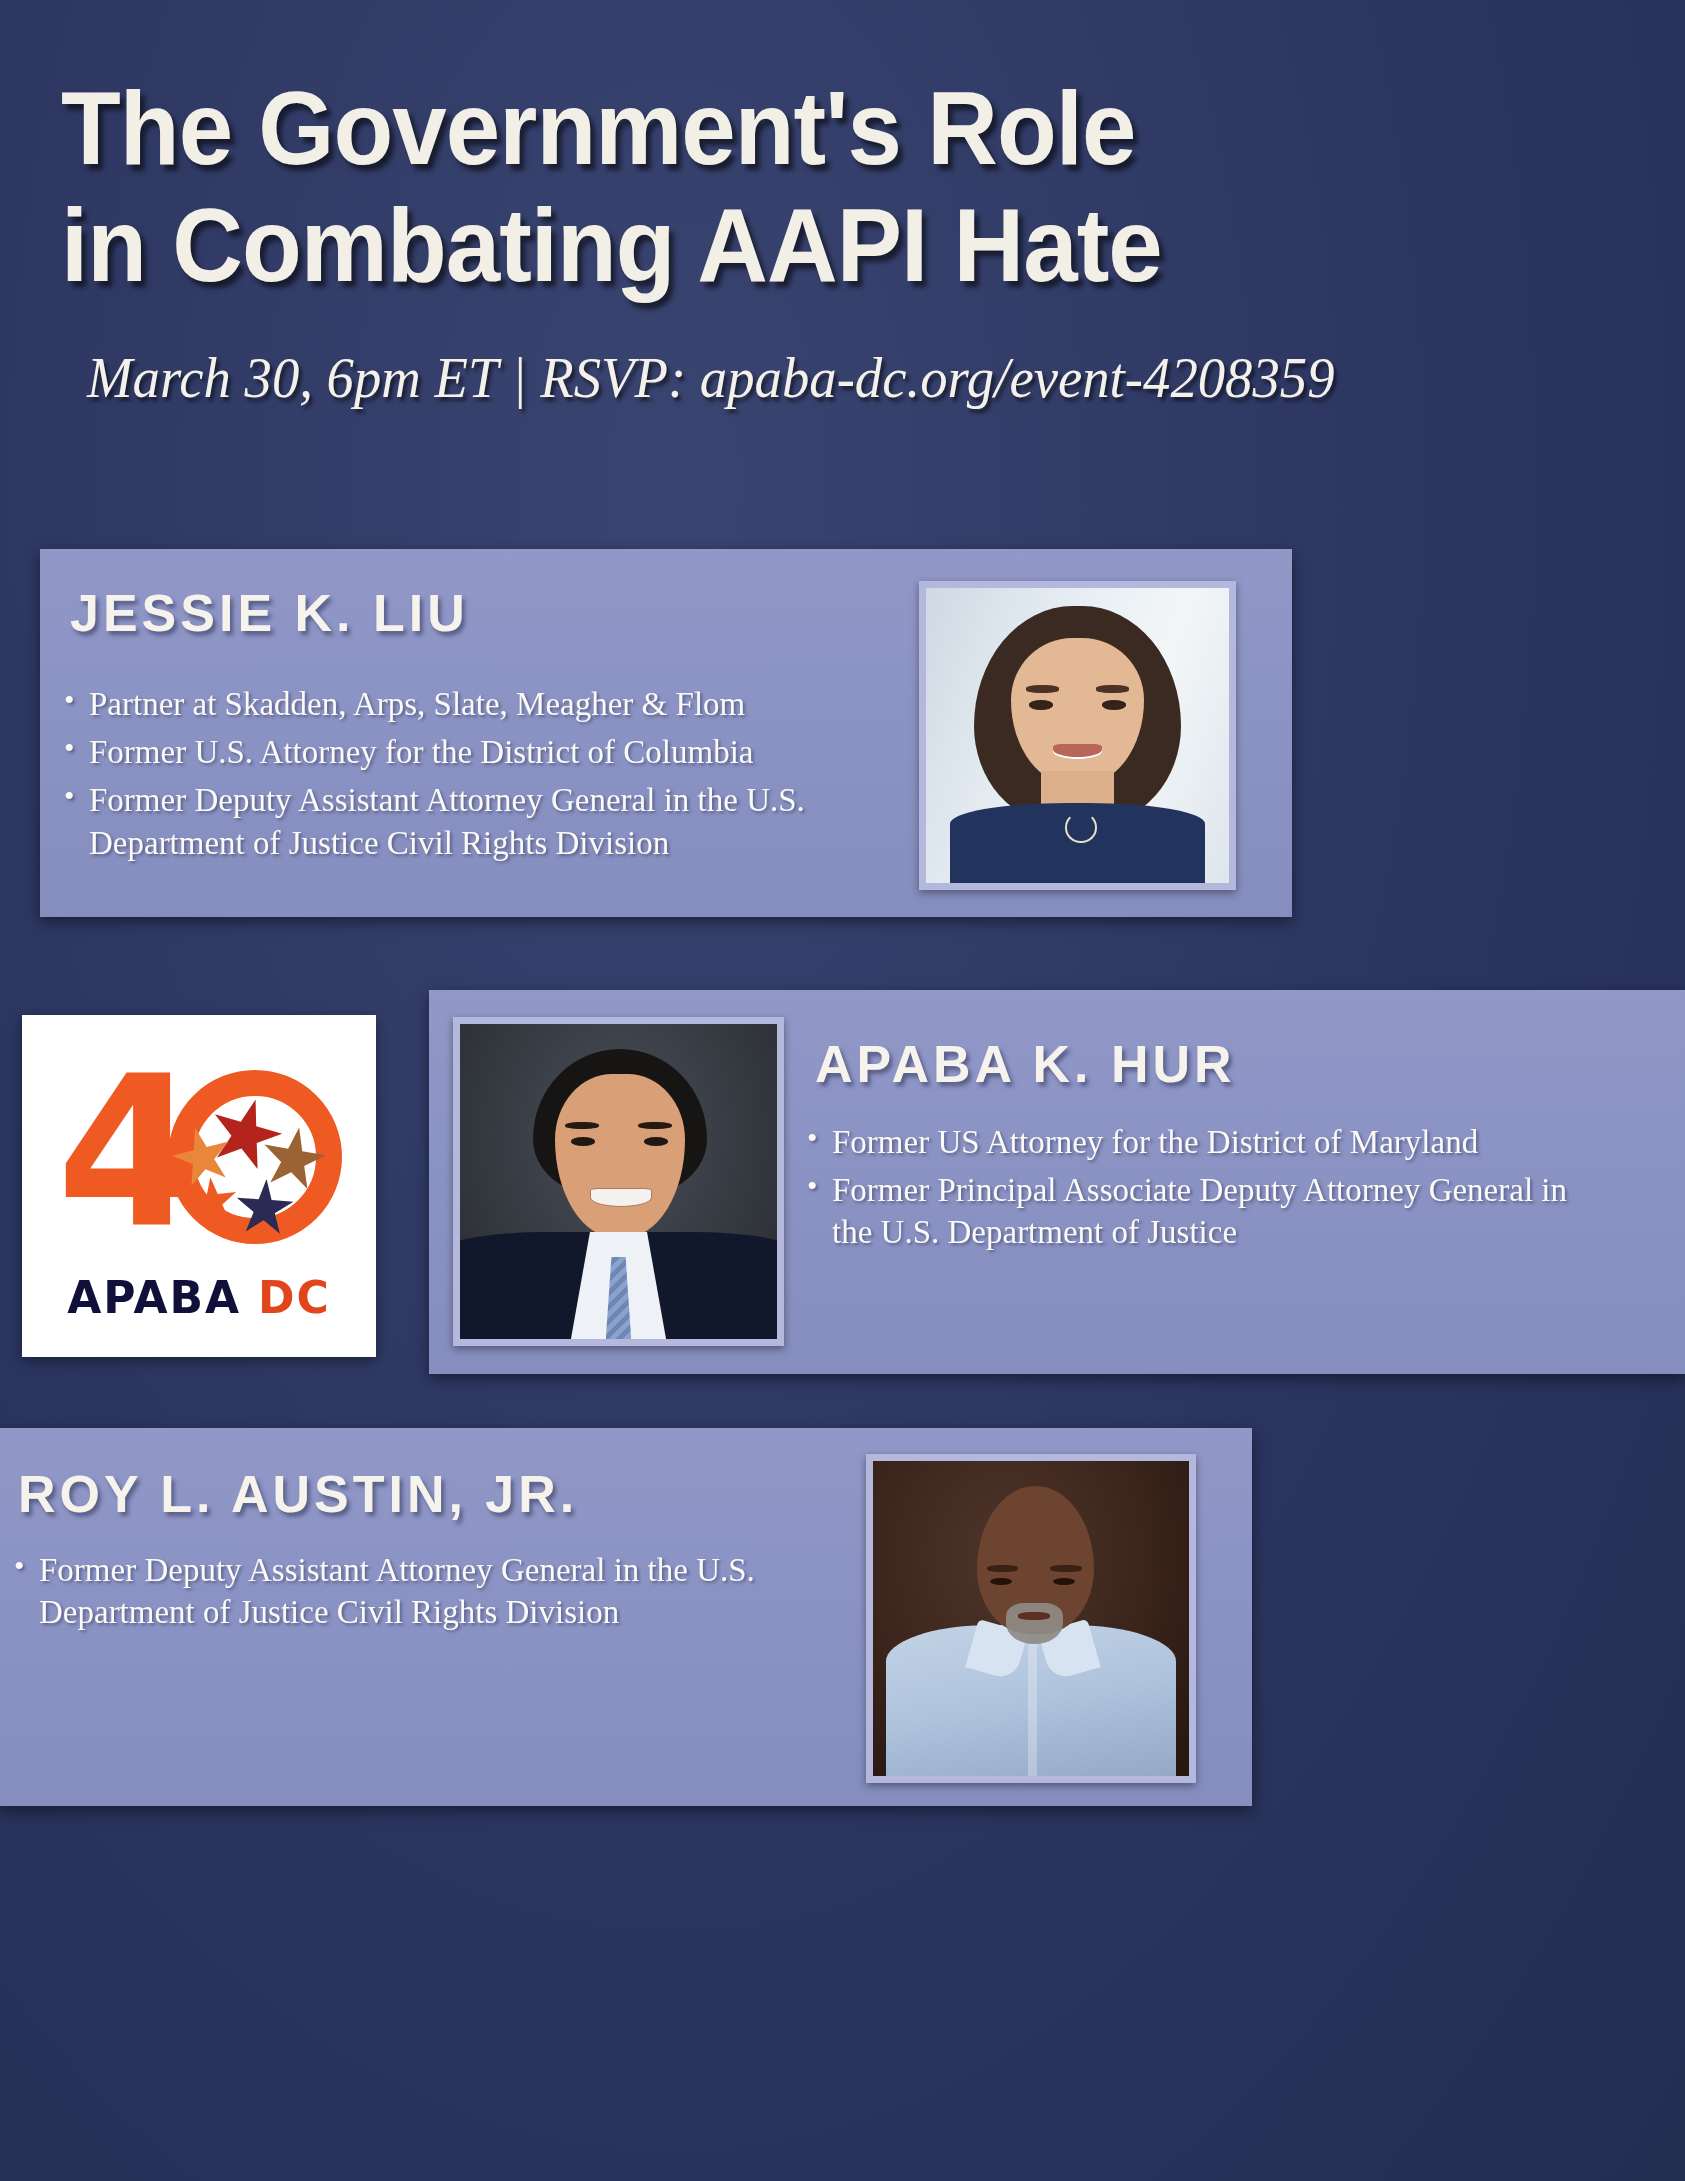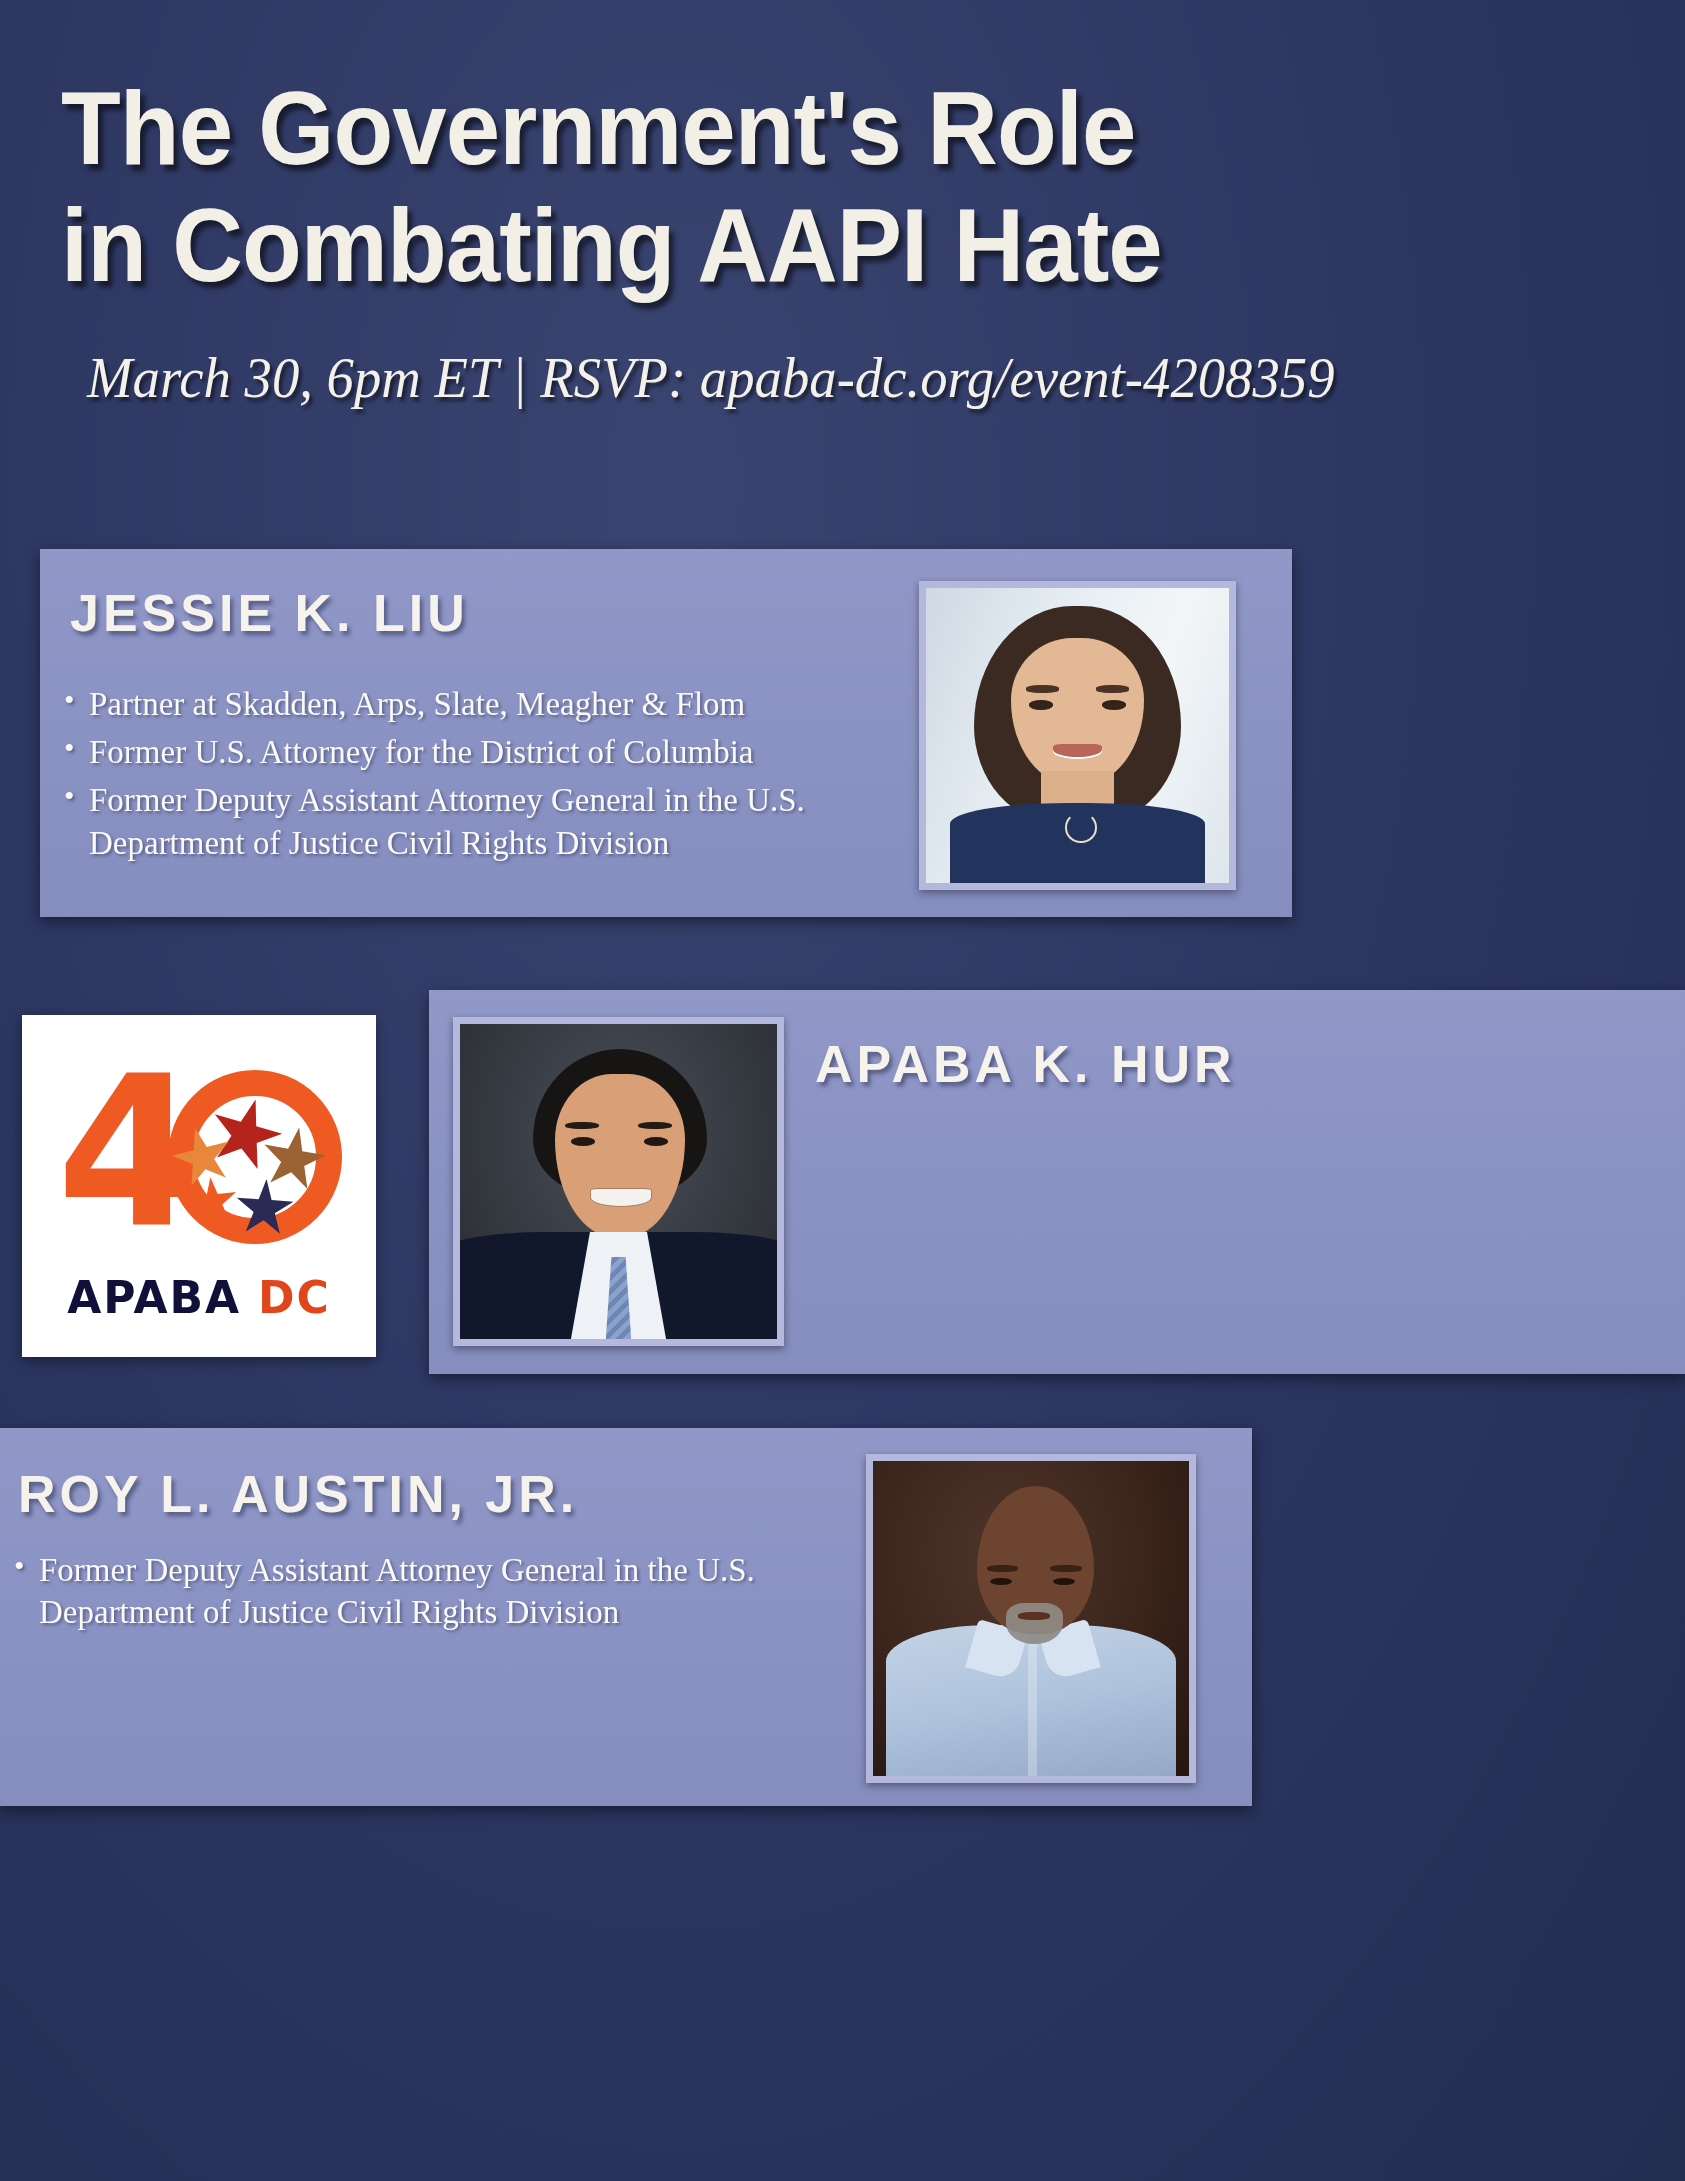--- a/index.html
+++ b/index.html
@@ -287,20 +287,24 @@
         <div class="brow r"></div>
         <div class="eye l"></div>
         <div class="eye r"></div>
         <div class="mouth"></div>
         <div class="suit"></div>
         <div class="shirt"></div>
         <div class="tie"></div>
       </div>
     </div>
     <div class="sp-name p2-name">APABA K. HUR</div>
+    <ul class="sp-bullets p2-bullets">
+      <li>Former US Attorney for the District of Maryland</li>
+      <li>Former Principal Associate Deputy Attorney General in the U.S. Department of Justice</li>
+    </ul>
   </div>
 
   <div class="panel panel-3">
     <div class="sp-name p3-name">ROY L. AUSTIN, JR.</div>
     <ul class="sp-bullets p3-bullets">
       <li>Former Deputy Assistant Attorney General in the U.S. Department of Justice Civil Rights Division</li>
     </ul>
     <div class="p3-photo">
       <div class="ph aus">
         <div class="shirt"></div>

